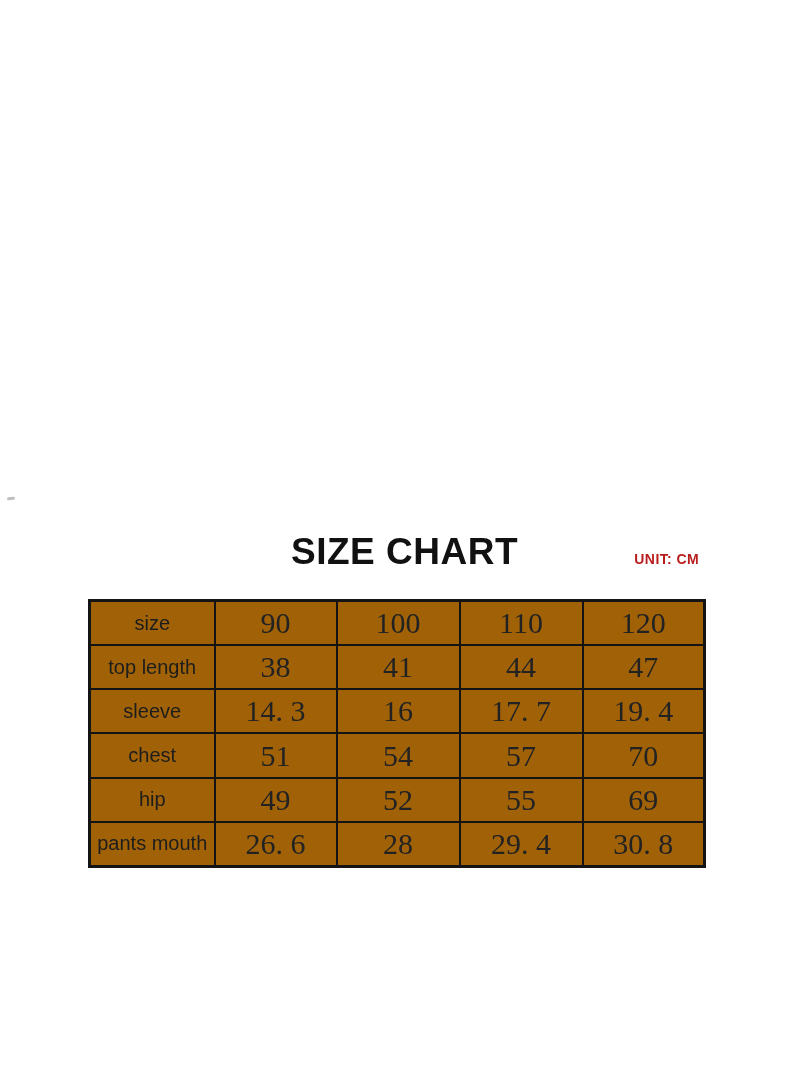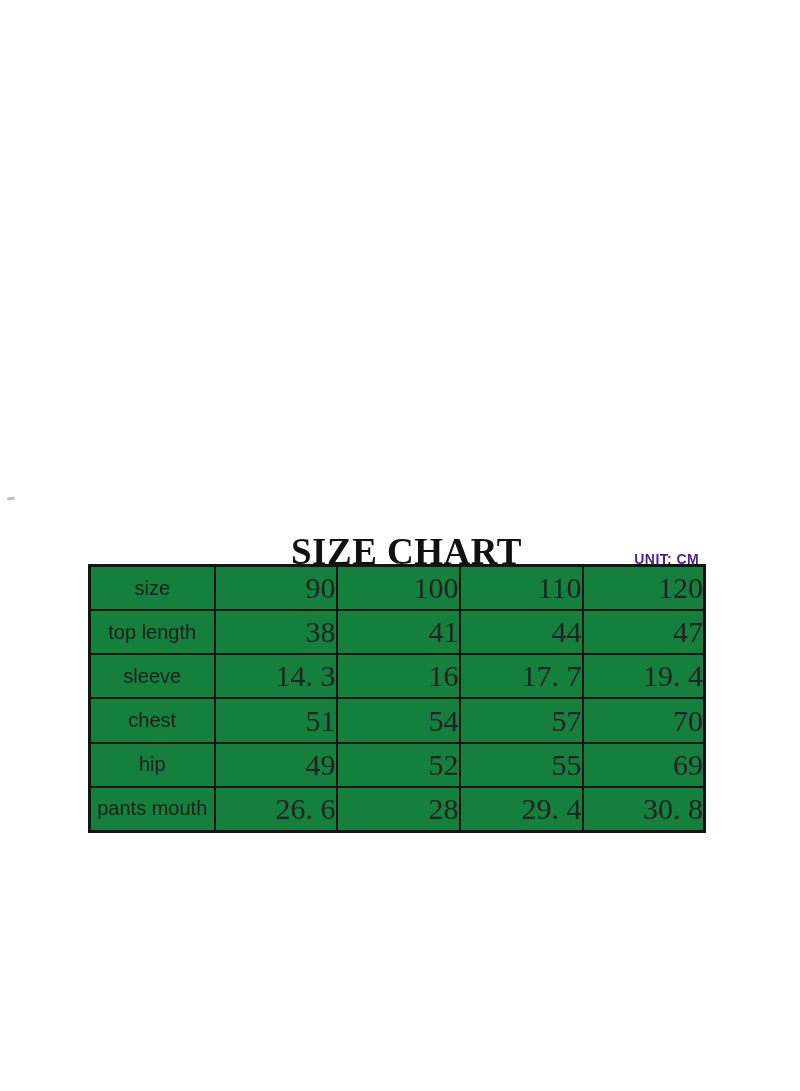--- a/index.html
+++ b/index.html
@@ -27,65 +27,65 @@
   .chart-title {
     position: absolute;
     left: 291px;
     top: 533px;
     margin: 0;
     font-size: 37px;
     font-weight: 700;
     letter-spacing: 0.5px;
     line-height: 1;
     color: #111111;
-    font-family: Liberation Serif, serif;
+    font-family: Liberation Sans, sans-serif;
     white-space: nowrap;
   }
 
   .unit-label {
     position: absolute;
     right: 101px;
     top: 552px;
     font-size: 14px;
     font-weight: 700;
     letter-spacing: 0.4px;
     line-height: 1;
-    color: #4c1d95;
+    color: #b91c1c;
     white-space: nowrap;
   }
 
   table.size-table {
     position: absolute;
     left: 88px;
-    top: 564px;
+    top: 599px;
     width: 615px;
     height: 269px;
     border-collapse: collapse;
     table-layout: fixed;
-    background: #15803d;
+    background: #a16207;
     border: 3px solid #141414;
   }
   table.size-table td {
     border: 2px solid #141414;
     padding: 0;
     vertical-align: middle;
     overflow: hidden;
     white-space: nowrap;
   }
   td.row-label {
     font-family: "Liberation Sans", sans-serif;
     font-size: 20px;
     color: #1d1d1d;
     text-align: center;
   }
   td.size-value {
     font-family: "Liberation Serif", serif;
     font-size: 30px;
     color: #222222;
-    text-align: right;
+    text-align: center;
     padding-right: 3px;
     padding-top: 2px;
     line-height: 1;
   }
 </style>
 </head>
 <body>
 
 <div class="stray-mark"></div>
 

